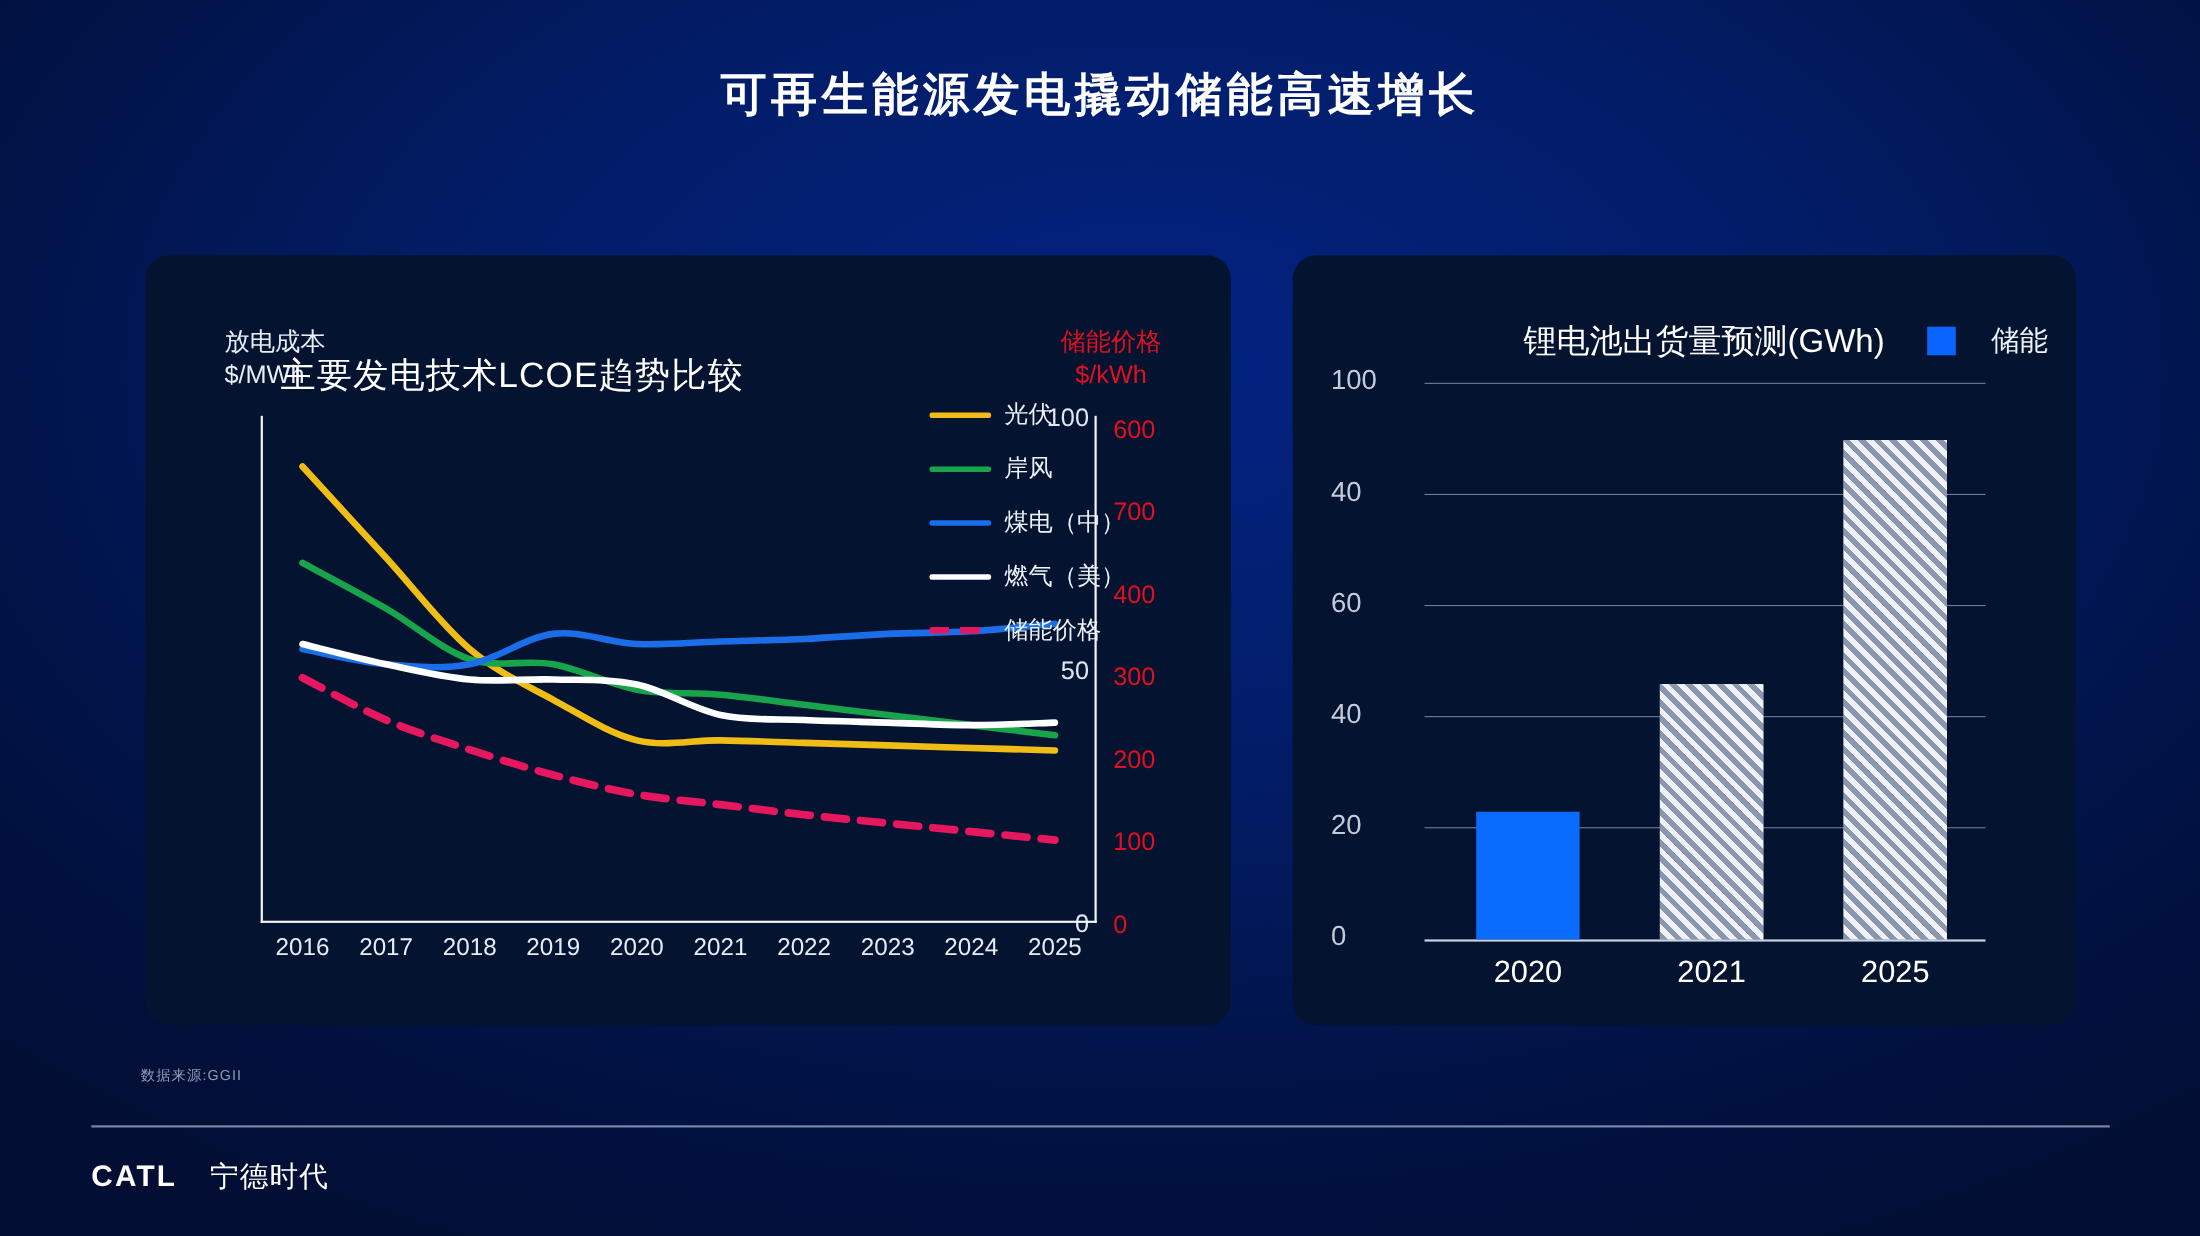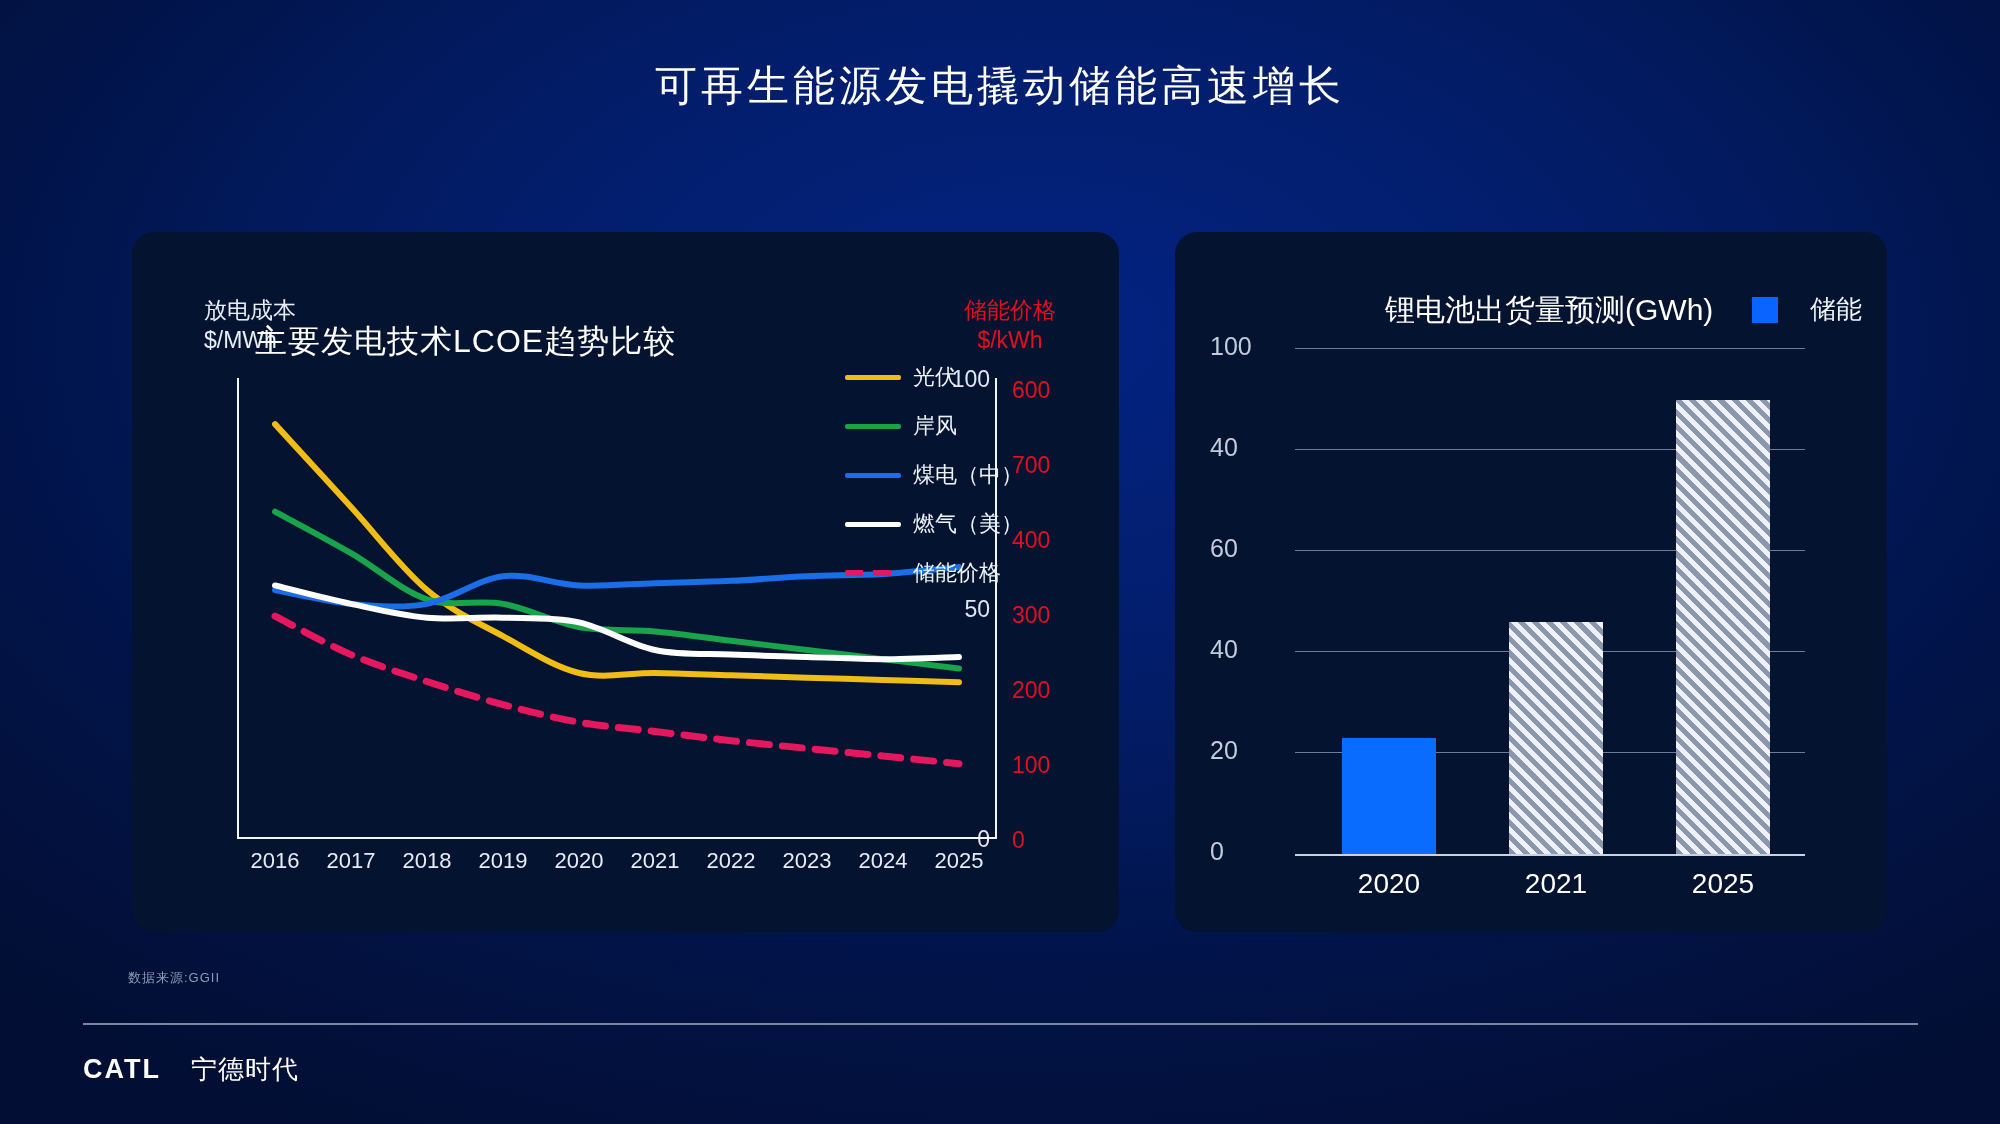--- a/index.html
+++ b/index.html
@@ -17,21 +17,21 @@
     position: relative;
   }
   .slide { position: absolute; inset: 0; }
 
   
   .deck-title {
     position: absolute; top: 58px; left: 0; width: 100%;
     text-align: center;
     color: #ffffff;
     font-size: 42px;
-    font-weight: normal;
+    font-weight: bold;
     letter-spacing: 4px;
   }
 
   
   .card {
     position: absolute;
     background: #041330;
     border-radius: 22px;
   }
   #card-left  { left: 132px;  top: 232px; width: 987px; height: 700px; }

